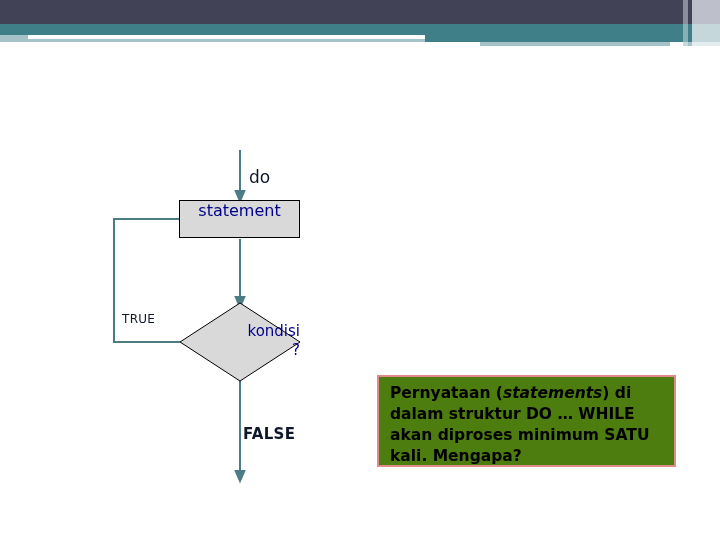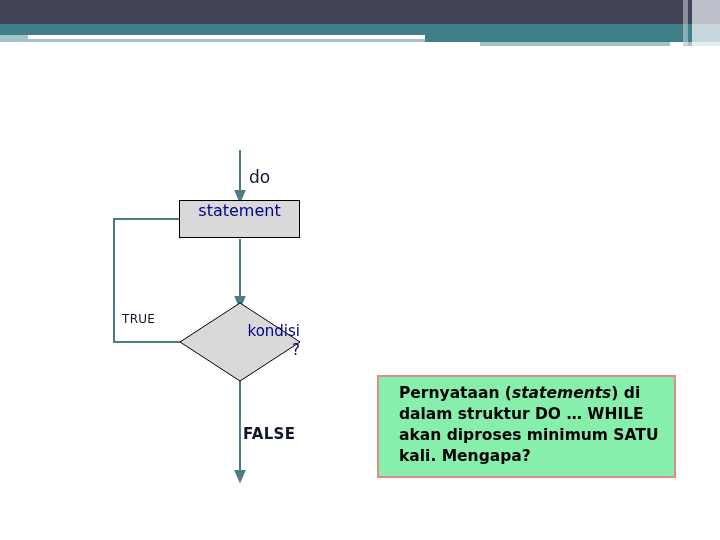--- a/index.html
+++ b/index.html
@@ -128,25 +128,25 @@
     color: #00008b;
     font-size: 15px;
     line-height: 19px;
   }
   #decision-text .dl { display: block; }
 
   
   #callout-box {
     position: absolute;
     left: 377px; top: 375px;
-    width: 299px; height: 103px;
-    background: #86efac;
+    width: 299px; height: 92px;
+    background: #4d7c0f;
     border: 2px solid #e08a8a;
     box-sizing: border-box;
-    padding: 6px 9px 0 20px;
+    padding: 6px 9px 0 11px;
   }
   #callout-text {
     color: #000000;
     font-size: 15.5px;
     line-height: 21px;
     font-weight: 600;
   }
   #callout-text i { font-style: italic; }
 </style>
 </head>

